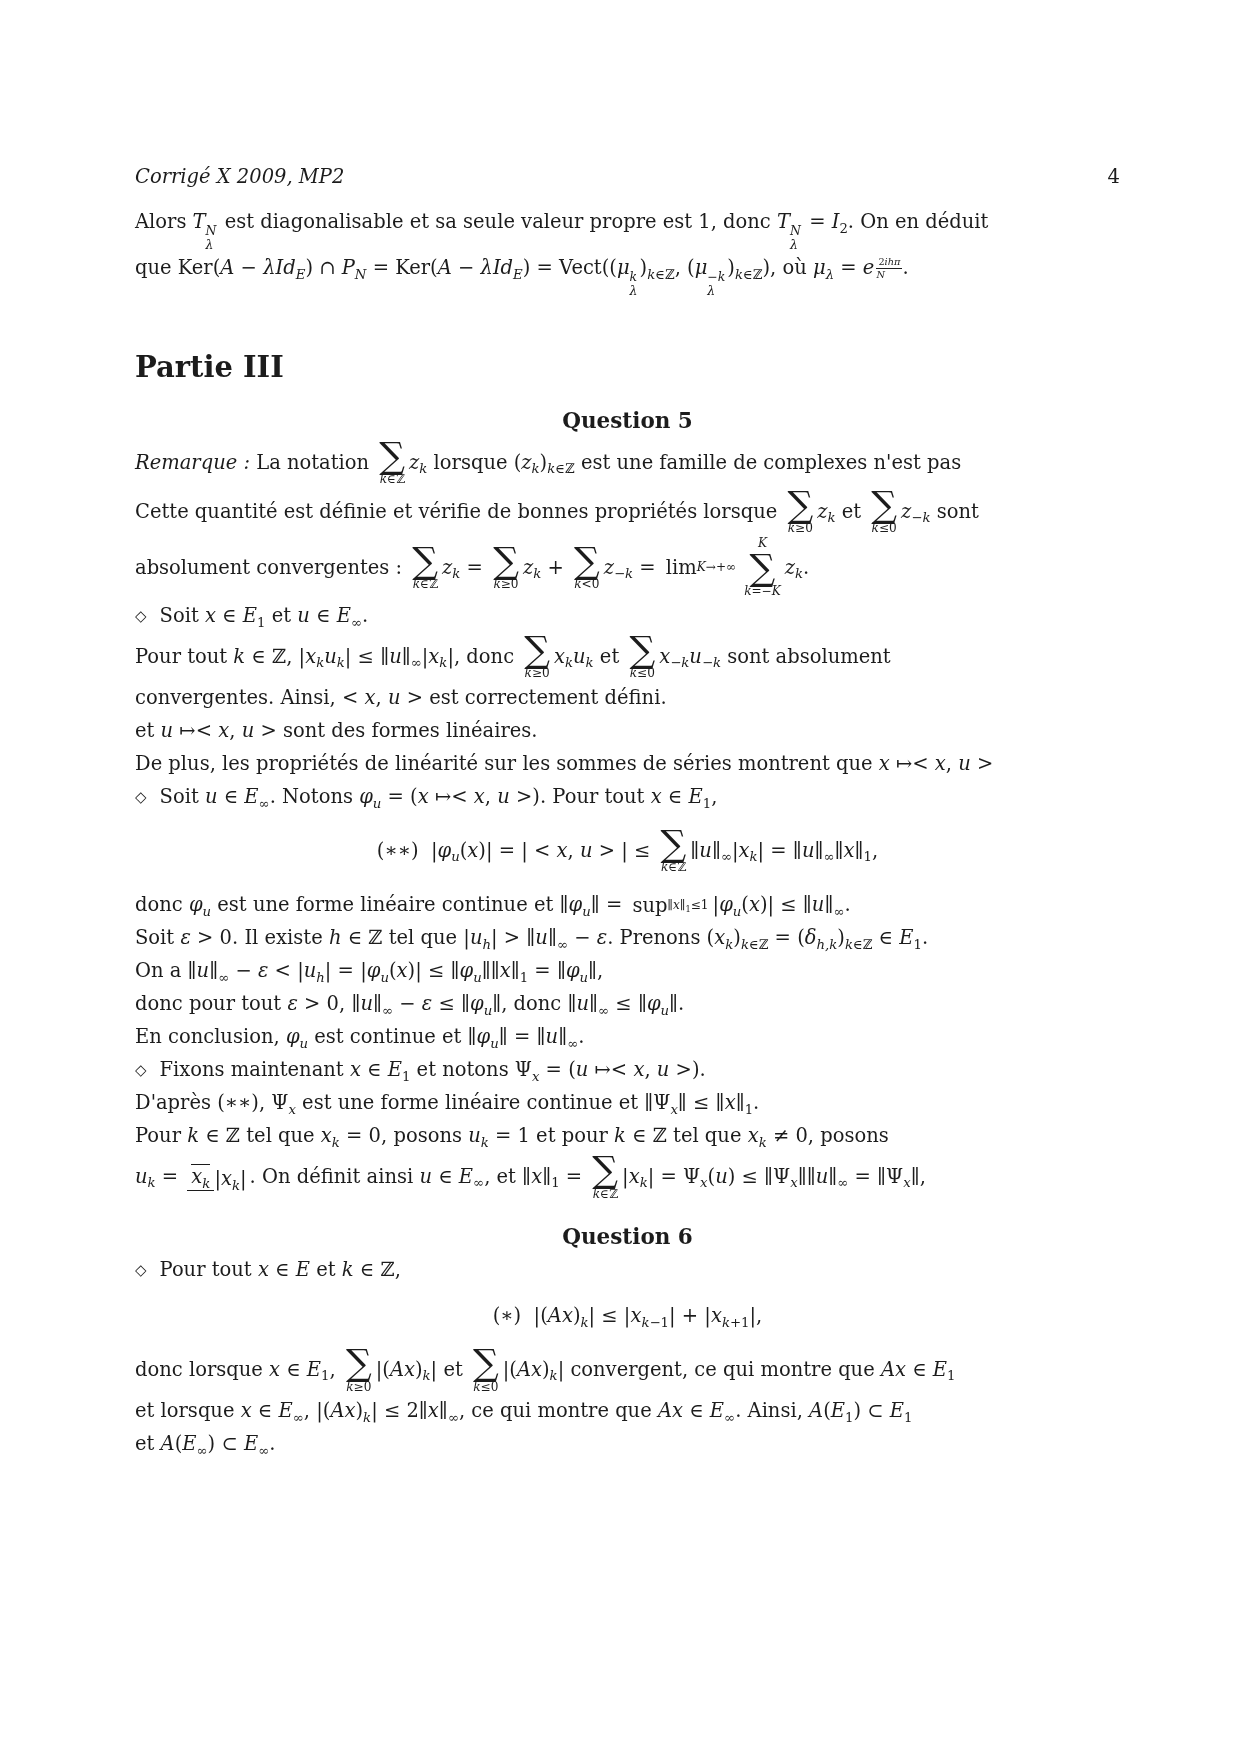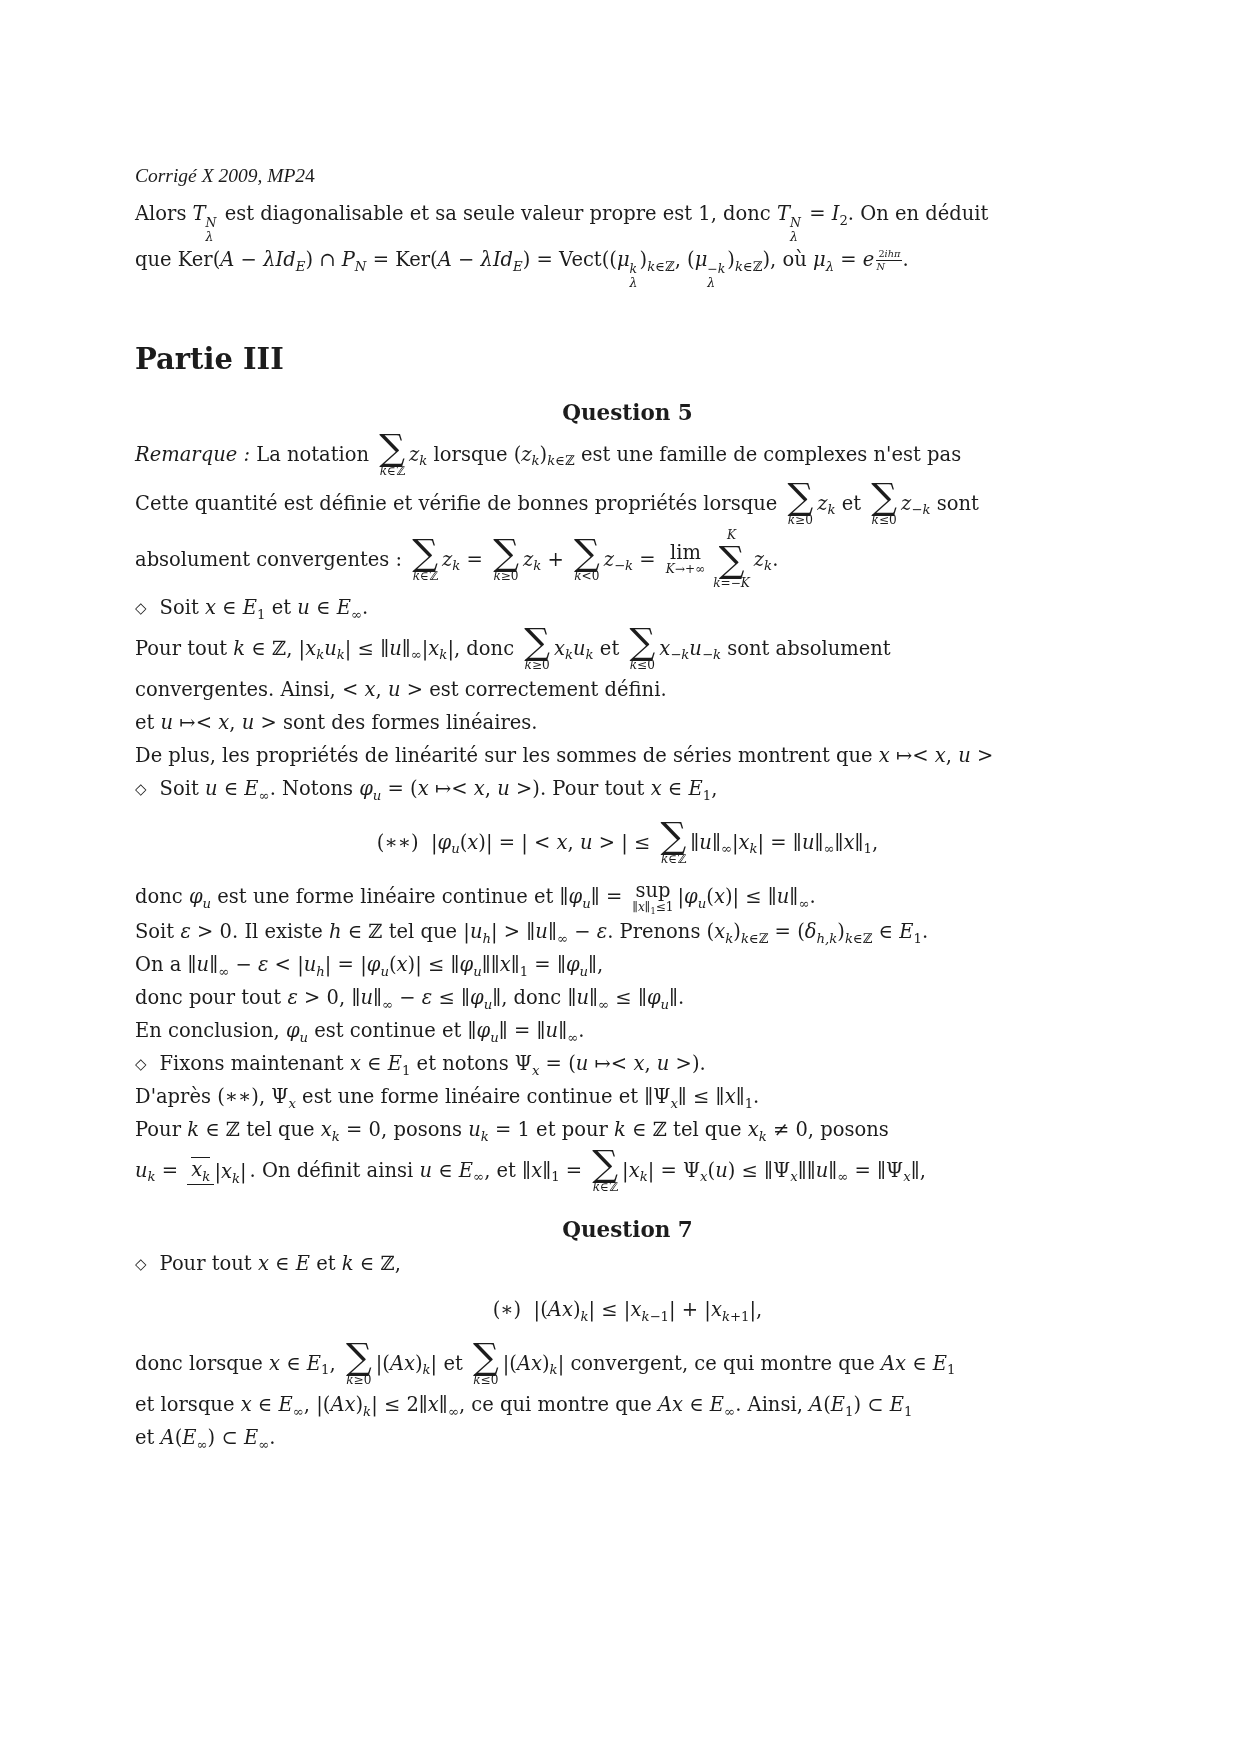--- a/index.html
+++ b/index.html
@@ -1,40 +1,40 @@
 <!DOCTYPE html>
 <html><head>
 <meta charset="utf-8">
 <style>
   html,body { margin:0; padding:0; background:#ffffff; }
   body { width:1240px; height:1754px; position:relative;
          font-family:"DejaVu Serif", "Liberation Serif", serif; color:#1c1c1c; }
   .doc { position:absolute; left:135px; top:165px; width:985px; font-size:19.5px; }
 
-  .hdr { display:flex; align-items:baseline; margin-bottom:11px;font-family:Liberation Serif, serif; }
+  .hdr { display:flex; justify-content:space-between; align-items:baseline; margin-bottom:18px; }
   .hdr .title { font-style:italic; }
 
   .ln   { line-height:32px; margin:1px 0; text-align:left; }
   .h1   { font-size:29px; font-weight:bold; margin:54px 0 24px 0; line-height:1.1; }
   .h2   { font-size:21.5px; font-weight:bold; margin:22px 0 5px 0; line-height:1.2;text-align:center; }
   .disp { text-align:center; margin:14px 0; line-height:32px; }
 
   i { font-style:italic; }
   sub, sup { font-size:68%; line-height:0; }
 
   .dia { font-size:15px; margin-right:13px; vertical-align:1px; }
 
   
   .sum { display:inline-flex; flex-direction:column; align-items:center;
          vertical-align:middle; line-height:1; margin:0 4px; }
   .sum .sg { font-size:185%; line-height:0.95; }
   .sum .st, .sum .sb { font-size:62%; line-height:1.15; white-space:nowrap; }
 
   
-  .lim { display:inline-flex; flex-direction:column; align-items:center;
+  .lim { display:inline-flex; flex-direction:row; align-items:center;
          vertical-align:middle; line-height:1.15; margin:0 4px; }
   .lim .lt { line-height:1; }
   .lim .lb { font-size:62%; white-space:nowrap; }
 
   
   .frac { display:inline-flex; flex-direction:row; align-items:center;
           vertical-align:middle; line-height:1.2; margin:0 3px; }
   .frac .fn { border-bottom:1.4px solid currentColor; padding:0 4px 2px 4px; }
   .frac .fd { padding-top:2px; }
 
@@ -139,21 +139,21 @@
   <div class="ln">D'après (∗∗), Ψ<sub><i>x</i></sub> est une forme linéaire continue et ∥Ψ<sub><i>x</i></sub>∥ ≤ ∥<i>x</i>∥<sub>1</sub>.</div>
   <div class="ln">Pour <i>k</i> ∈ ℤ tel que <i>x</i><sub><i>k</i></sub> = 0, posons <i>u</i><sub><i>k</i></sub> = 1 et pour <i>k</i> ∈ ℤ tel que <i>x</i><sub><i>k</i></sub> ≠ 0, posons</div>
   <div class="ln"><i>u</i><sub><i>k</i></sub> = <span class="frac">
         <span class="fn"><span class="ovl"><i>x</i><sub><i>k</i></sub></span></span>
         <span class="fd">|<i>x</i><sub><i>k</i></sub>|</span>
       </span>. On définit ainsi <i>u</i> ∈ <i>E</i><sub>∞</sub>, et ∥<i>x</i>∥<sub>1</sub> = <span class="sum">
         <span class="sg">∑</span>
         <span class="sb"><i>k</i>∈ℤ</span>
       </span>|<i>x</i><sub><i>k</i></sub>| = Ψ<sub><i>x</i></sub>(<i>u</i>) ≤ ∥Ψ<sub><i>x</i></sub>∥∥<i>u</i>∥<sub>∞</sub> = ∥Ψ<sub><i>x</i></sub>∥,</div>
 
-  <div class="h2">Question 7</div>
+  <div class="h2">Question 6</div>
   <div class="ln"><span class="dia">◇</span>Pour tout <i>x</i> ∈ <i>E</i> et <i>k</i> ∈ ℤ,</div>
 
   <div class="disp">(∗)&nbsp;&nbsp;|(<i>Ax</i>)<sub><i>k</i></sub>| ≤ |<i>x</i><sub><i>k</i>−1</sub>| + |<i>x</i><sub><i>k</i>+1</sub>|,</div>
 
   <div class="ln">donc lorsque <i>x</i> ∈ <i>E</i><sub>1</sub>, <span class="sum">
         <span class="sg">∑</span>
         <span class="sb"><i>k</i>≥0</span>
       </span>|(<i>Ax</i>)<sub><i>k</i></sub>| et <span class="sum">
         <span class="sg">∑</span>
         <span class="sb"><i>k</i>≤0</span>

